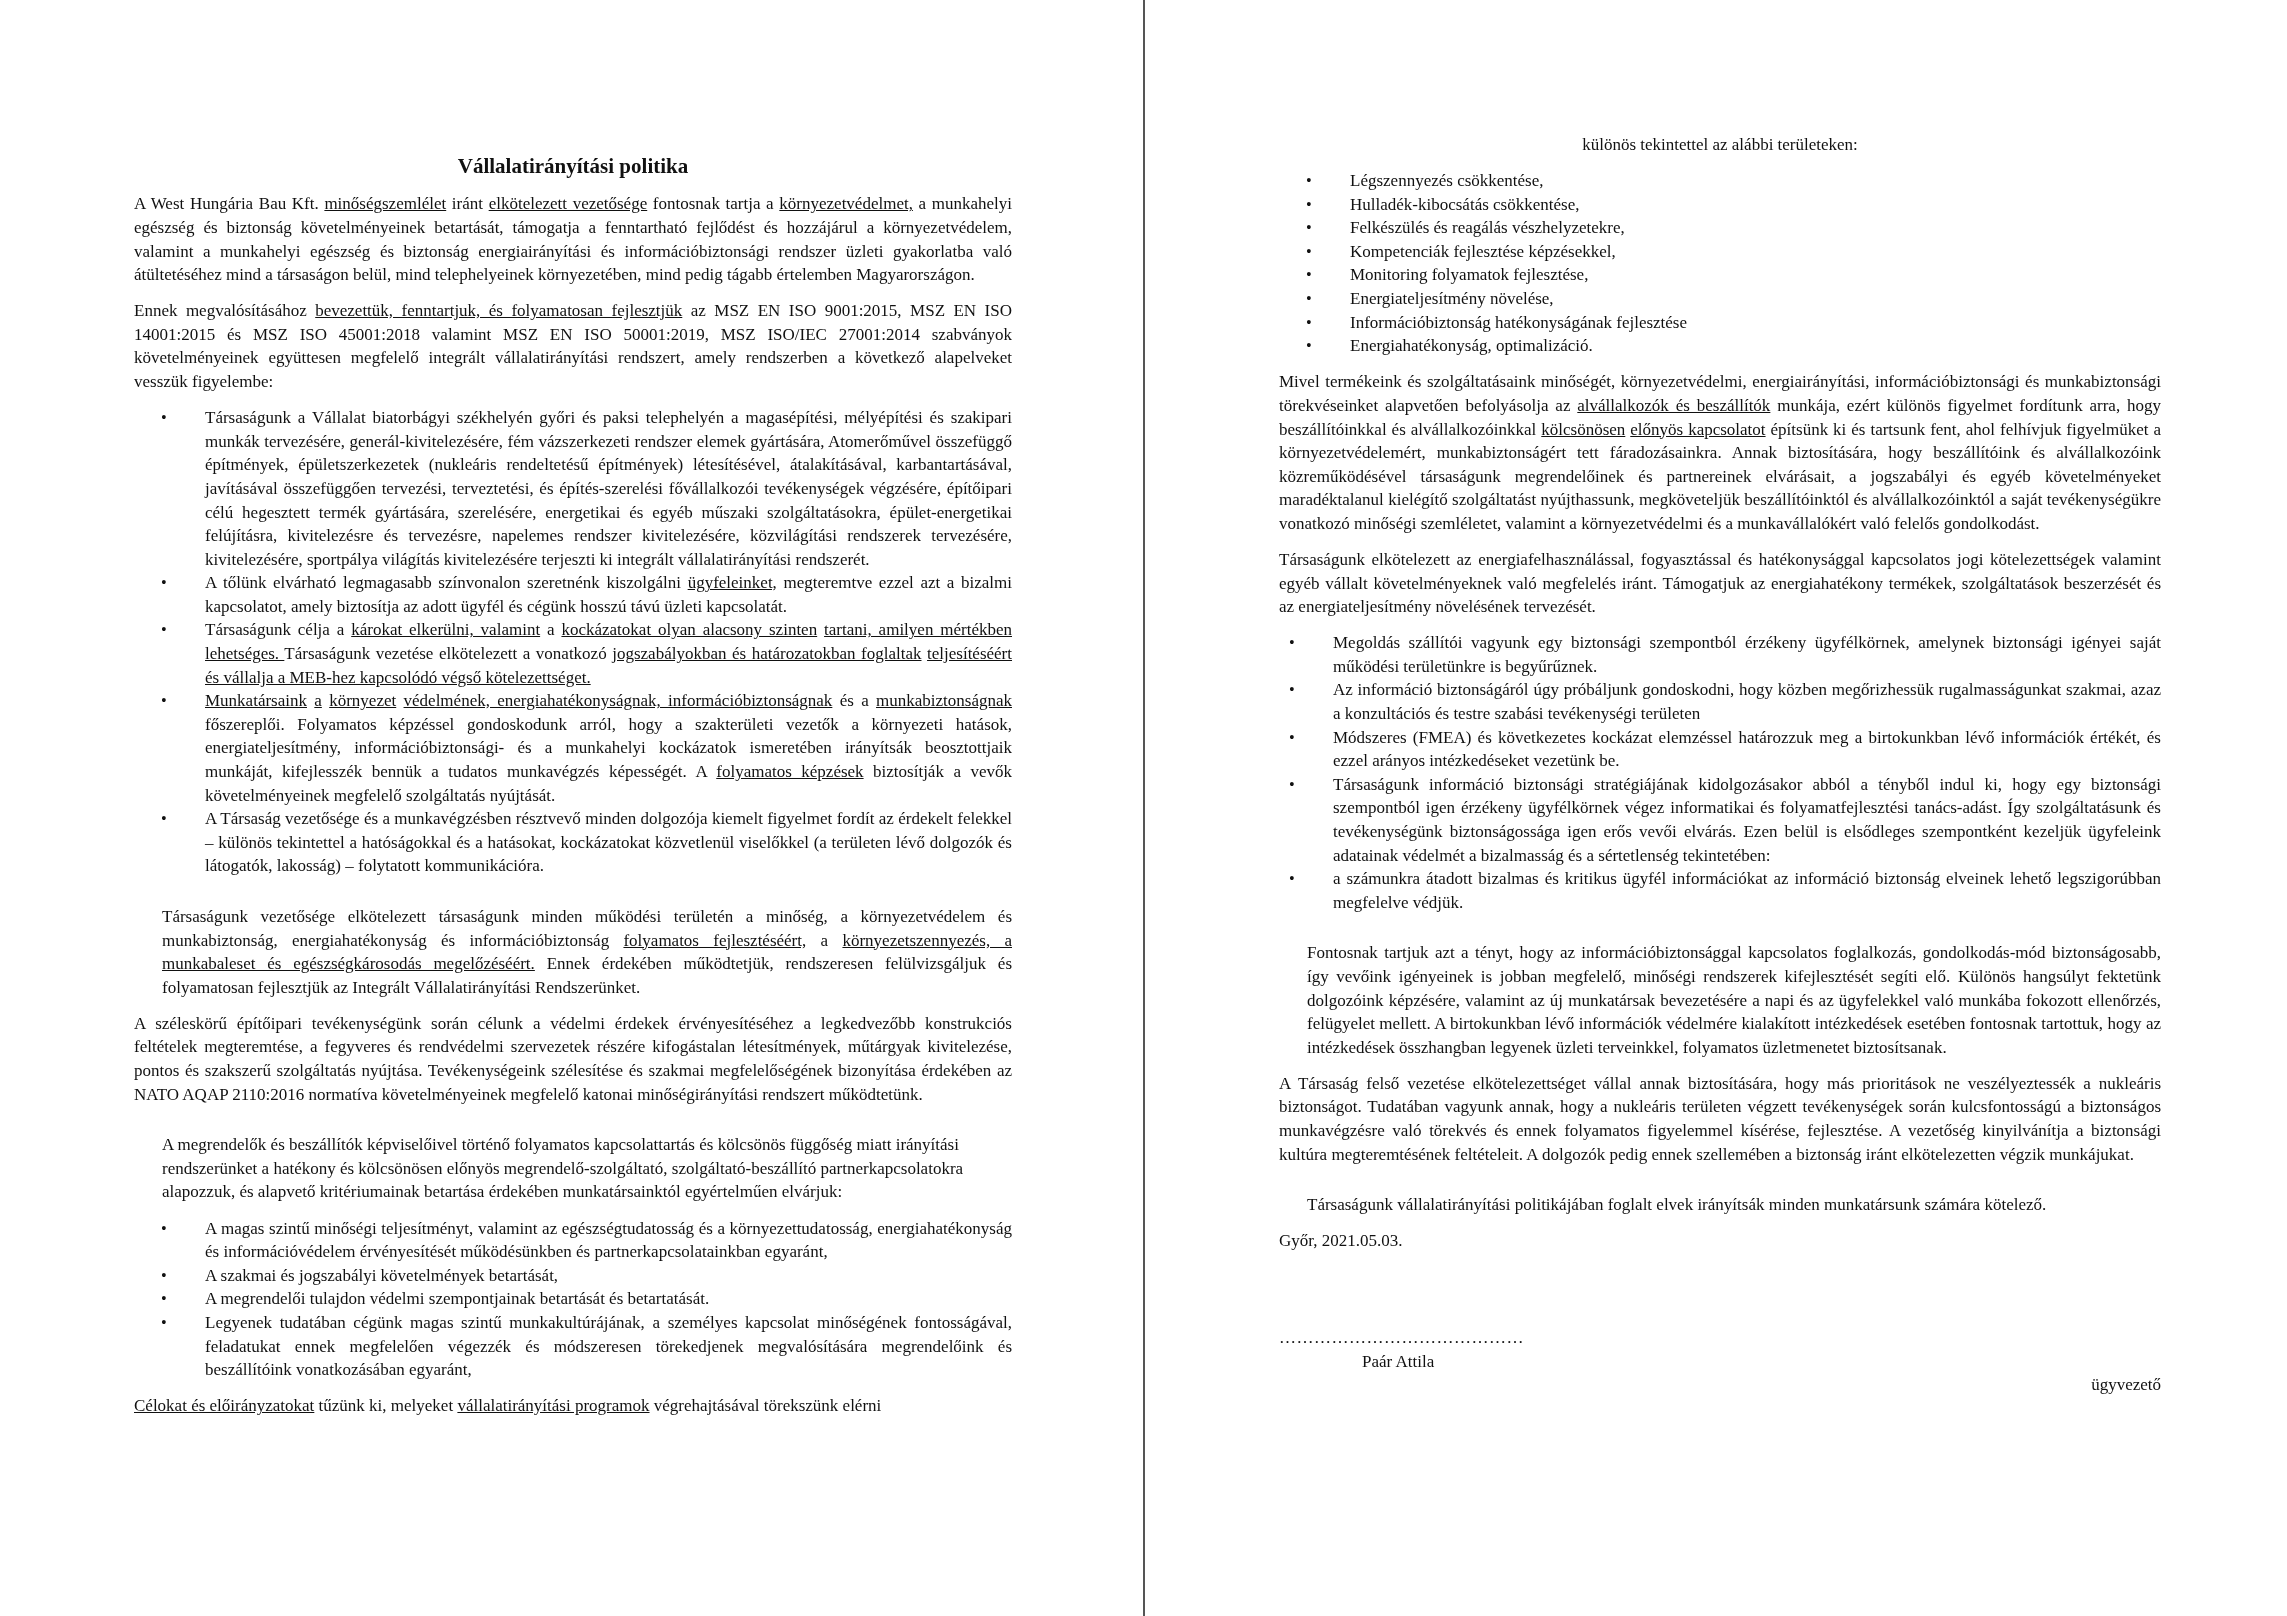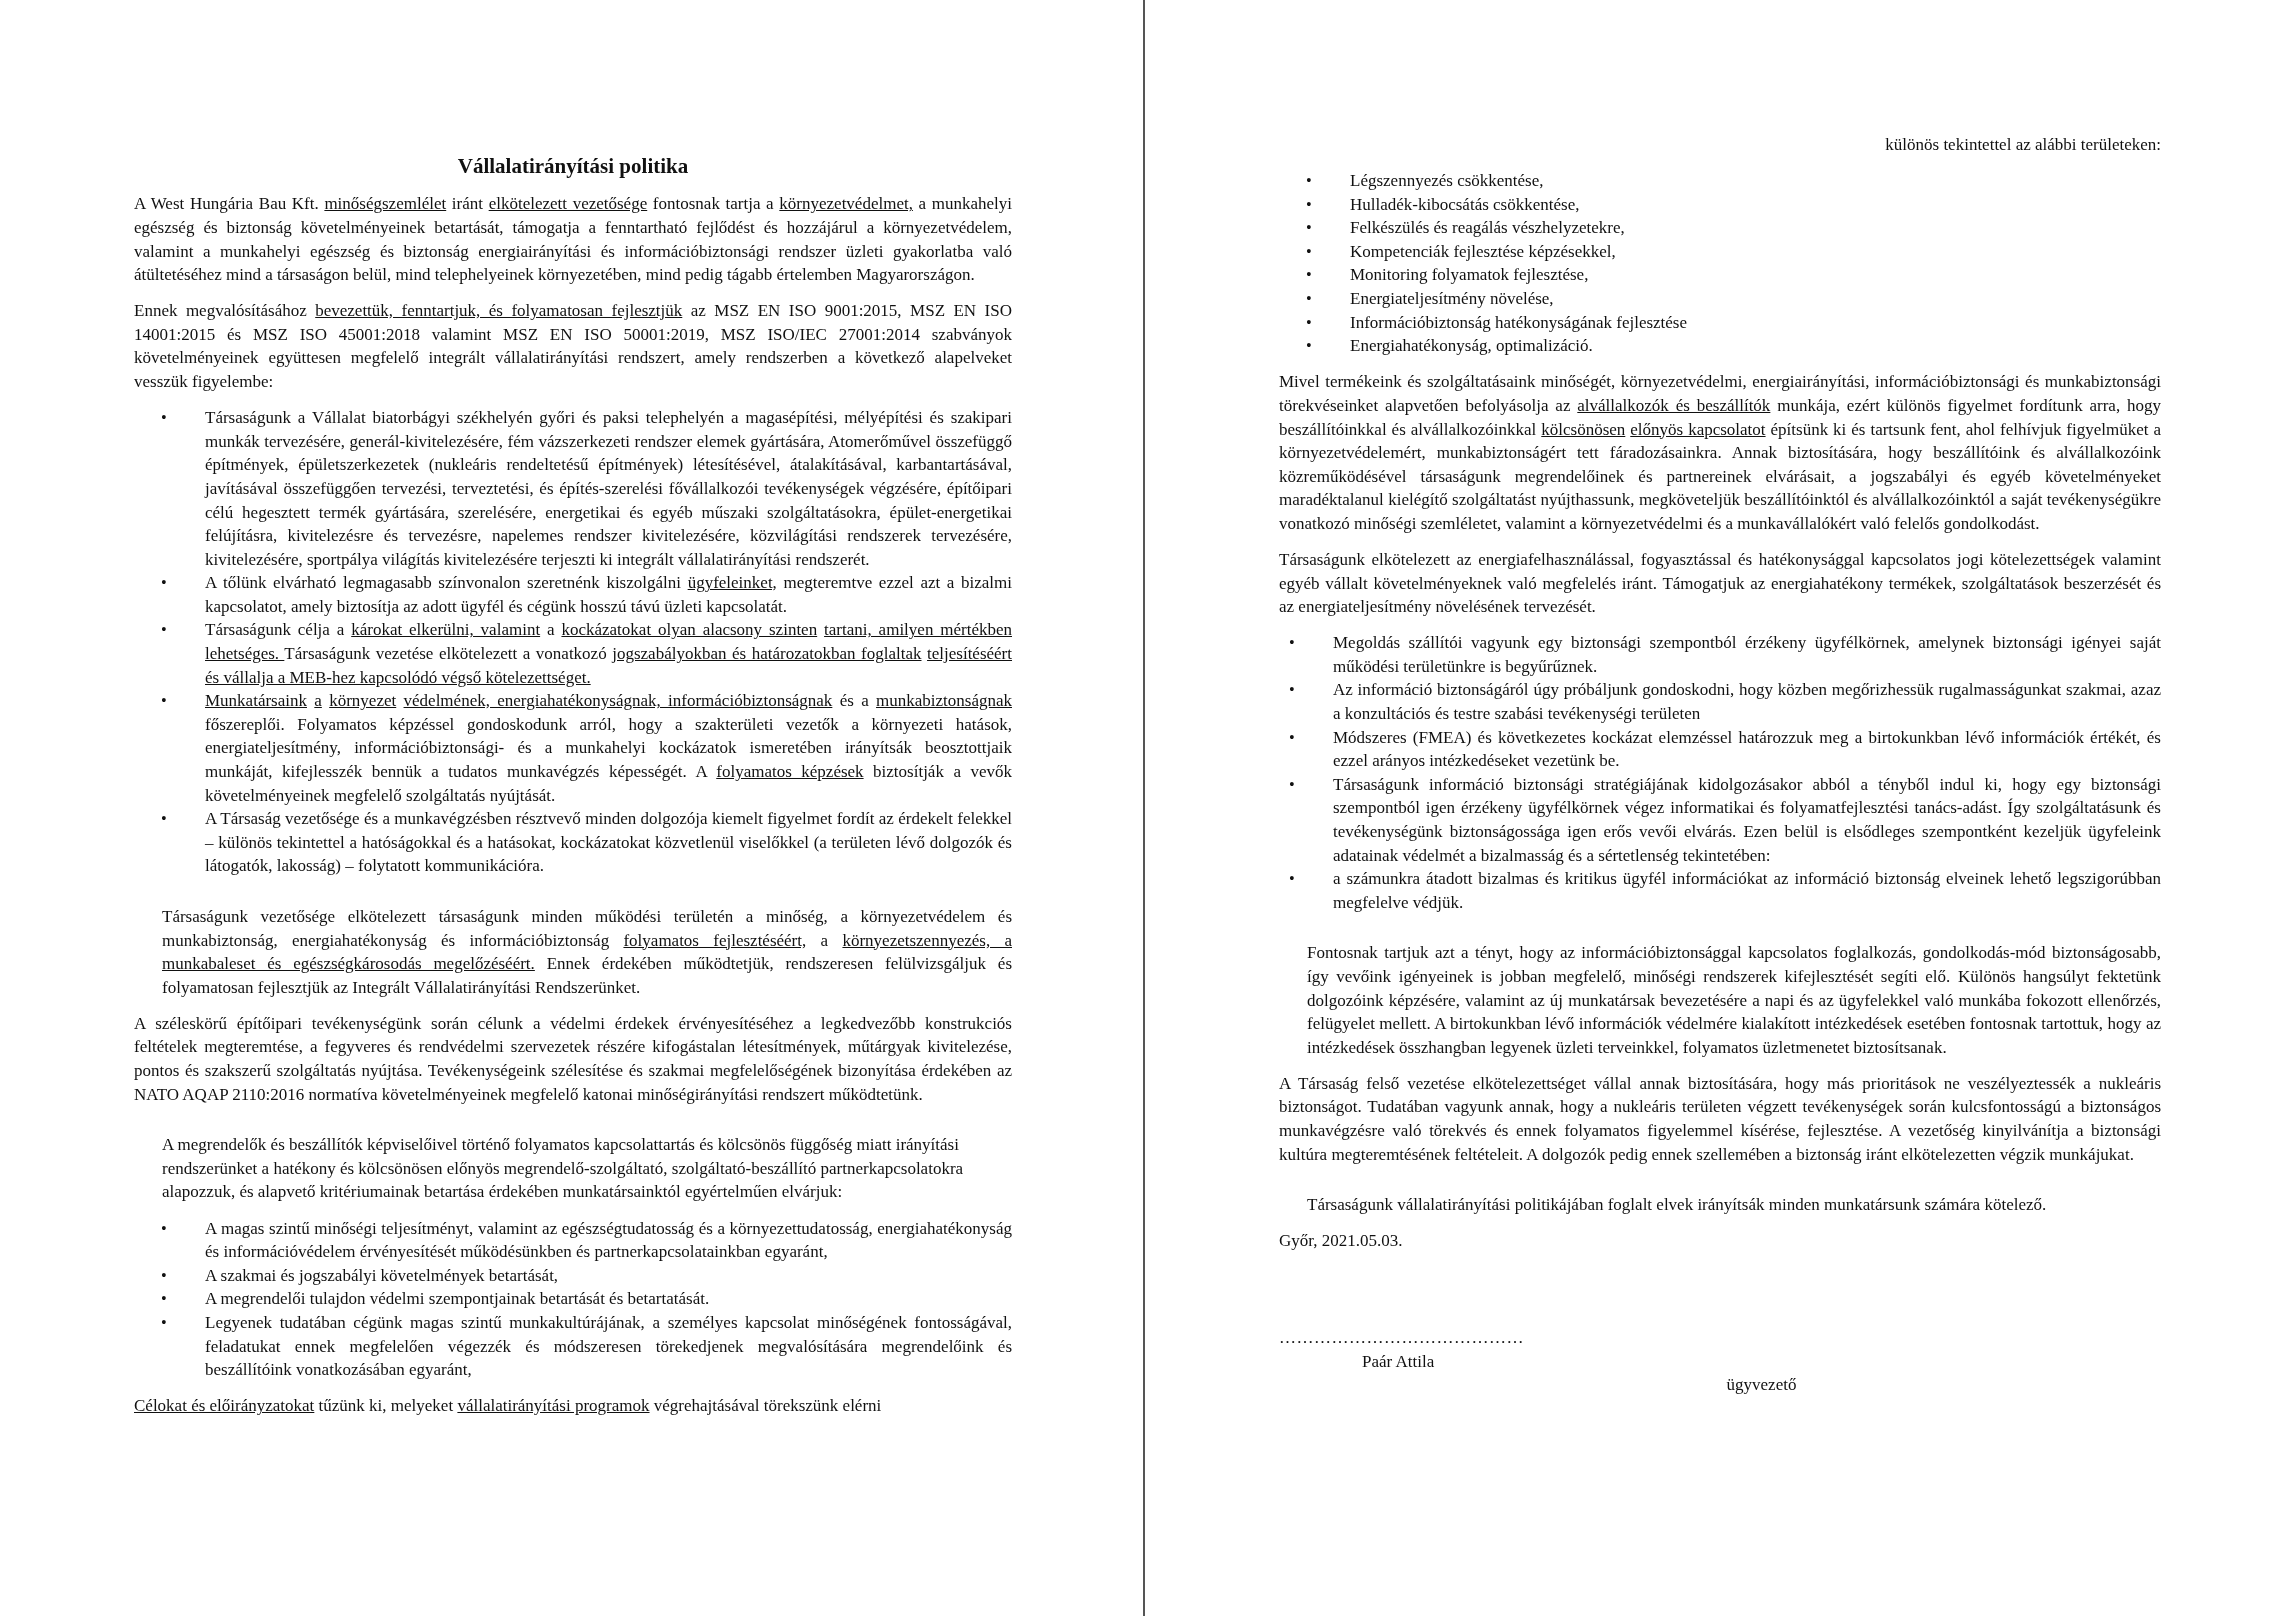--- a/index.html
+++ b/index.html
@@ -73,21 +73,21 @@
     </ul>
 
     <p><span class="u">Célokat és előirányzatokat</span><span> tűzünk ki, melyeket </span><span class="u">vállalatirányítási programok</span><span> végrehajtásával törekszünk elérni</span></p>
   </div>
 </div>
 
 <div class="divider"></div>
 
 <div class="page" id="page-right">
   <div class="content">
-    <p style="text-align:right">különös tekintettel az alábbi területeken:</p>
+    <p style="text-align:center">különös tekintettel az alábbi területeken:</p>
 
     <ul class="short">
       <li>Légszennyezés csökkentése,</li>
       <li>Hulladék-kibocsátás csökkentése,</li>
       <li>Felkészülés és reagálás vészhelyzetekre,</li>
       <li>Kompetenciák fejlesztése képzésekkel,</li>
       <li>Monitoring folyamatok fejlesztése,</li>
       <li>Energiateljesítmény növelése,</li>
       <li>Információbiztonság hatékonyságának fejlesztése</li>
       <li>Energiahatékonyság, optimalizáció.</li>
@@ -109,16 +109,16 @@
     <p class="gap-lg">Fontosnak tartjuk azt a tényt, hogy az információbiztonsággal kapcsolatos foglalkozás, gondolkodás-mód biztonságosabb, így vevőink igényeinek is jobban megfelelő, minőségi rendszerek kifejlesztését segíti elő. Különös hangsúlyt fektetünk dolgozóink képzésére, valamint az új munkatársak bevezetésére a napi és az ügyfelekkel való munkába fokozott ellenőrzés, felügyelet mellett. A birtokunkban lévő információk védelmére kialakított intézkedések esetében fontosnak tartottuk, hogy az intézkedések összhangban legyenek üzleti terveinkkel, folyamatos üzletmenetet biztosítsanak.</p>
 
     <p>A Társaság felső vezetése elkötelezettséget vállal annak biztosítására, hogy más prioritások ne veszélyeztessék a nukleáris biztonságot. Tudatában vagyunk annak, hogy a nukleáris területen végzett tevékenységek során kulcsfontosságú a biztonságos munkavégzésre való törekvés és ennek folyamatos figyelemmel kísérése, fejlesztése. A vezetőség kinyilvánítja a biztonsági kultúra megteremtésének feltételeit. A dolgozók pedig ennek szellemében a biztonság iránt elkötelezetten végzik munkájukat.</p>
 
     <p class="gap-lg" style="text-align:left">Társaságunk vállalatirányítási politikájában foglalt elvek irányítsák minden munkatársunk számára kötelező.</p>
 
     <p style="text-align:left">Győr, 2021.05.03.</p>
 
     <p class="sig-line" style="text-align:left">……………………………………</p>
     <p class="sig-name" style="text-align:left">Paár Attila</p>
-    <p class="sig-role" style="text-align:center">ügyvezető</p>
+    <p class="sig-role" style="text-align:right">ügyvezető</p>
   </div>
 </div>
 
 
 </body></html>

